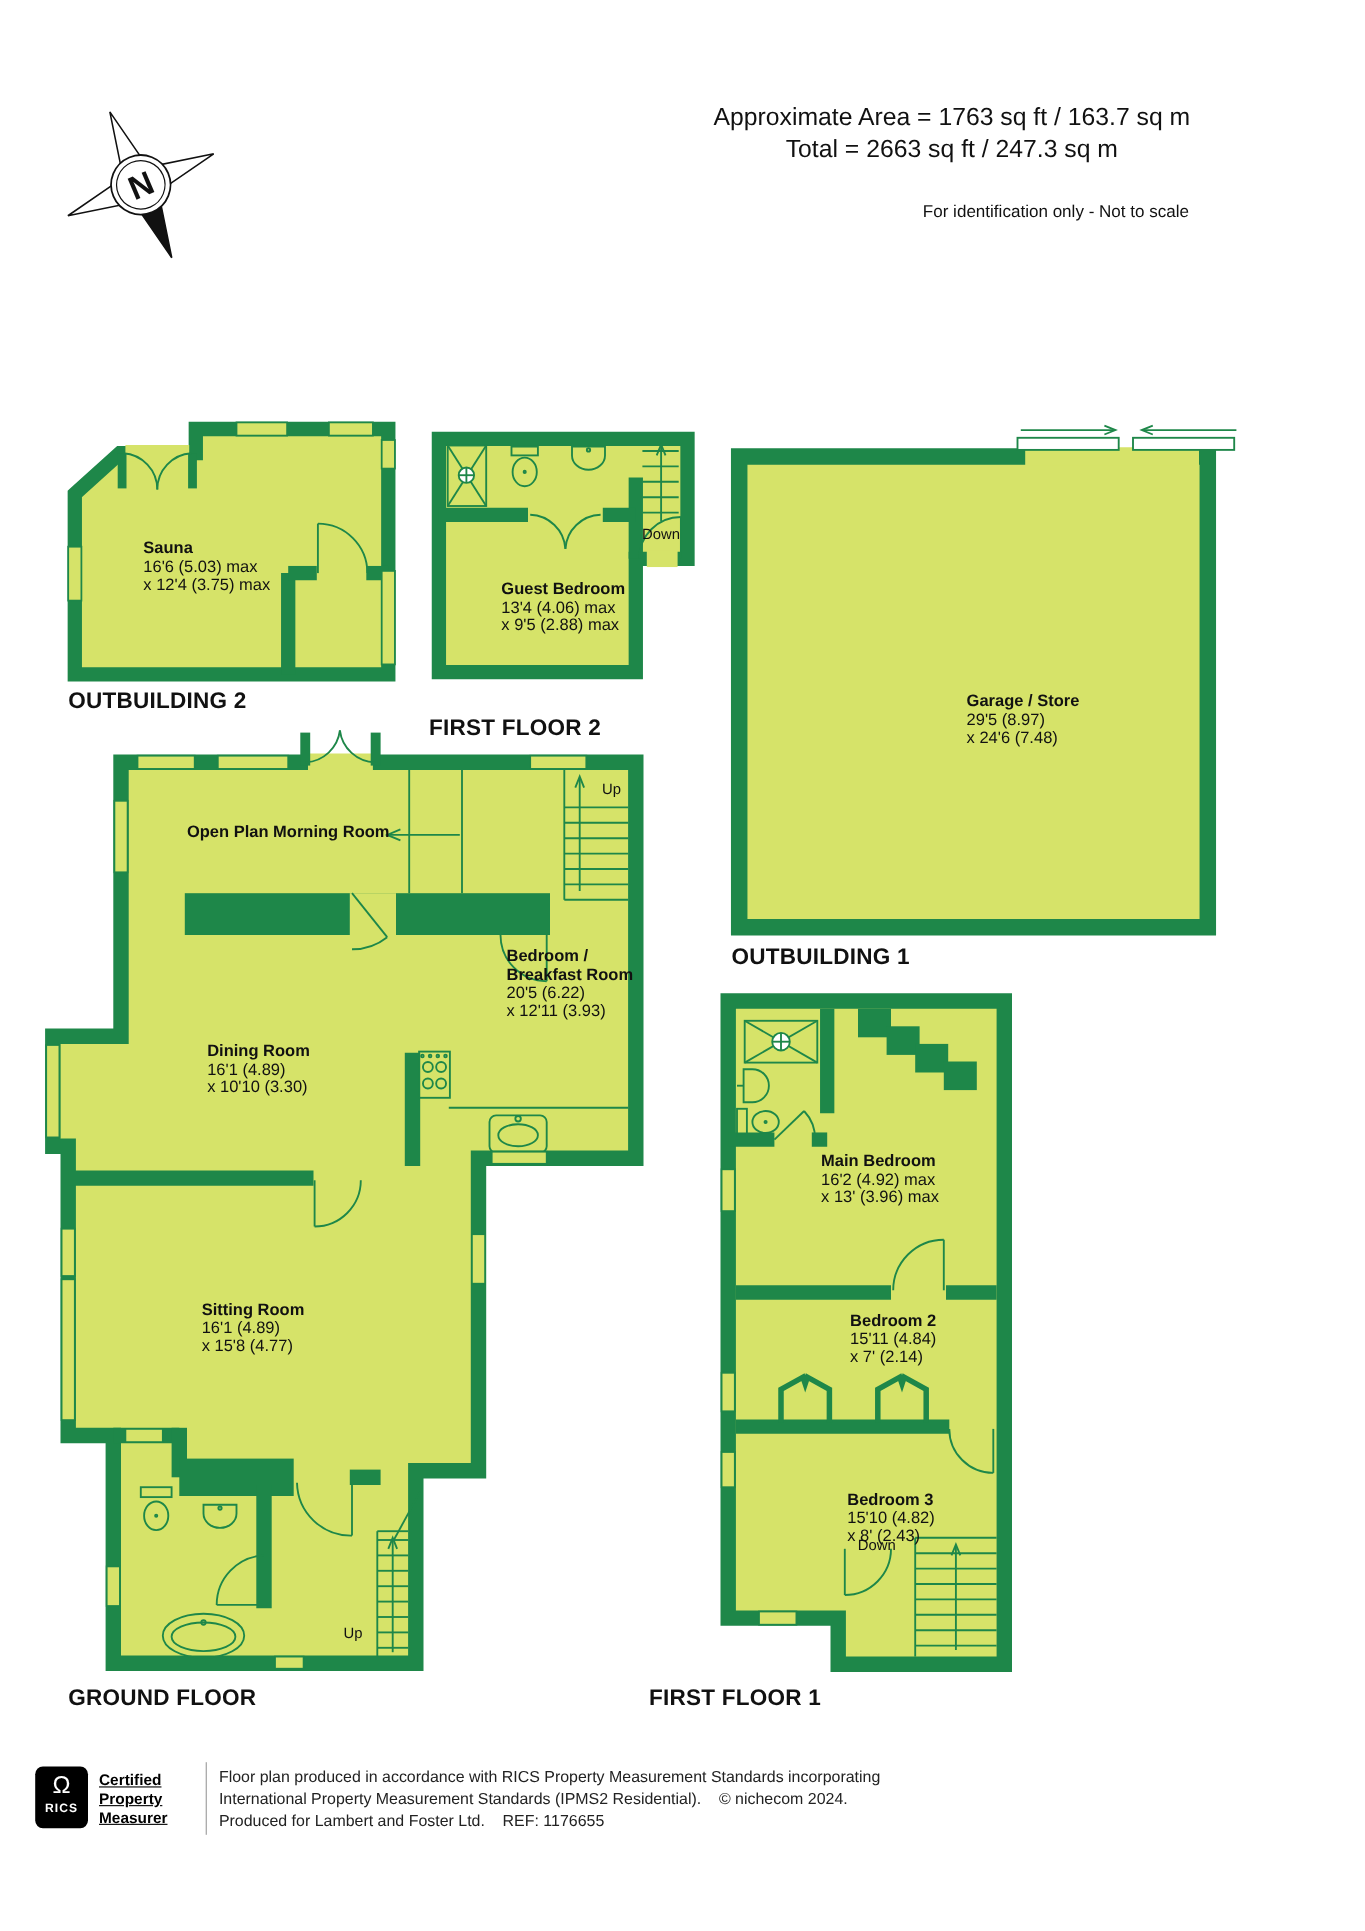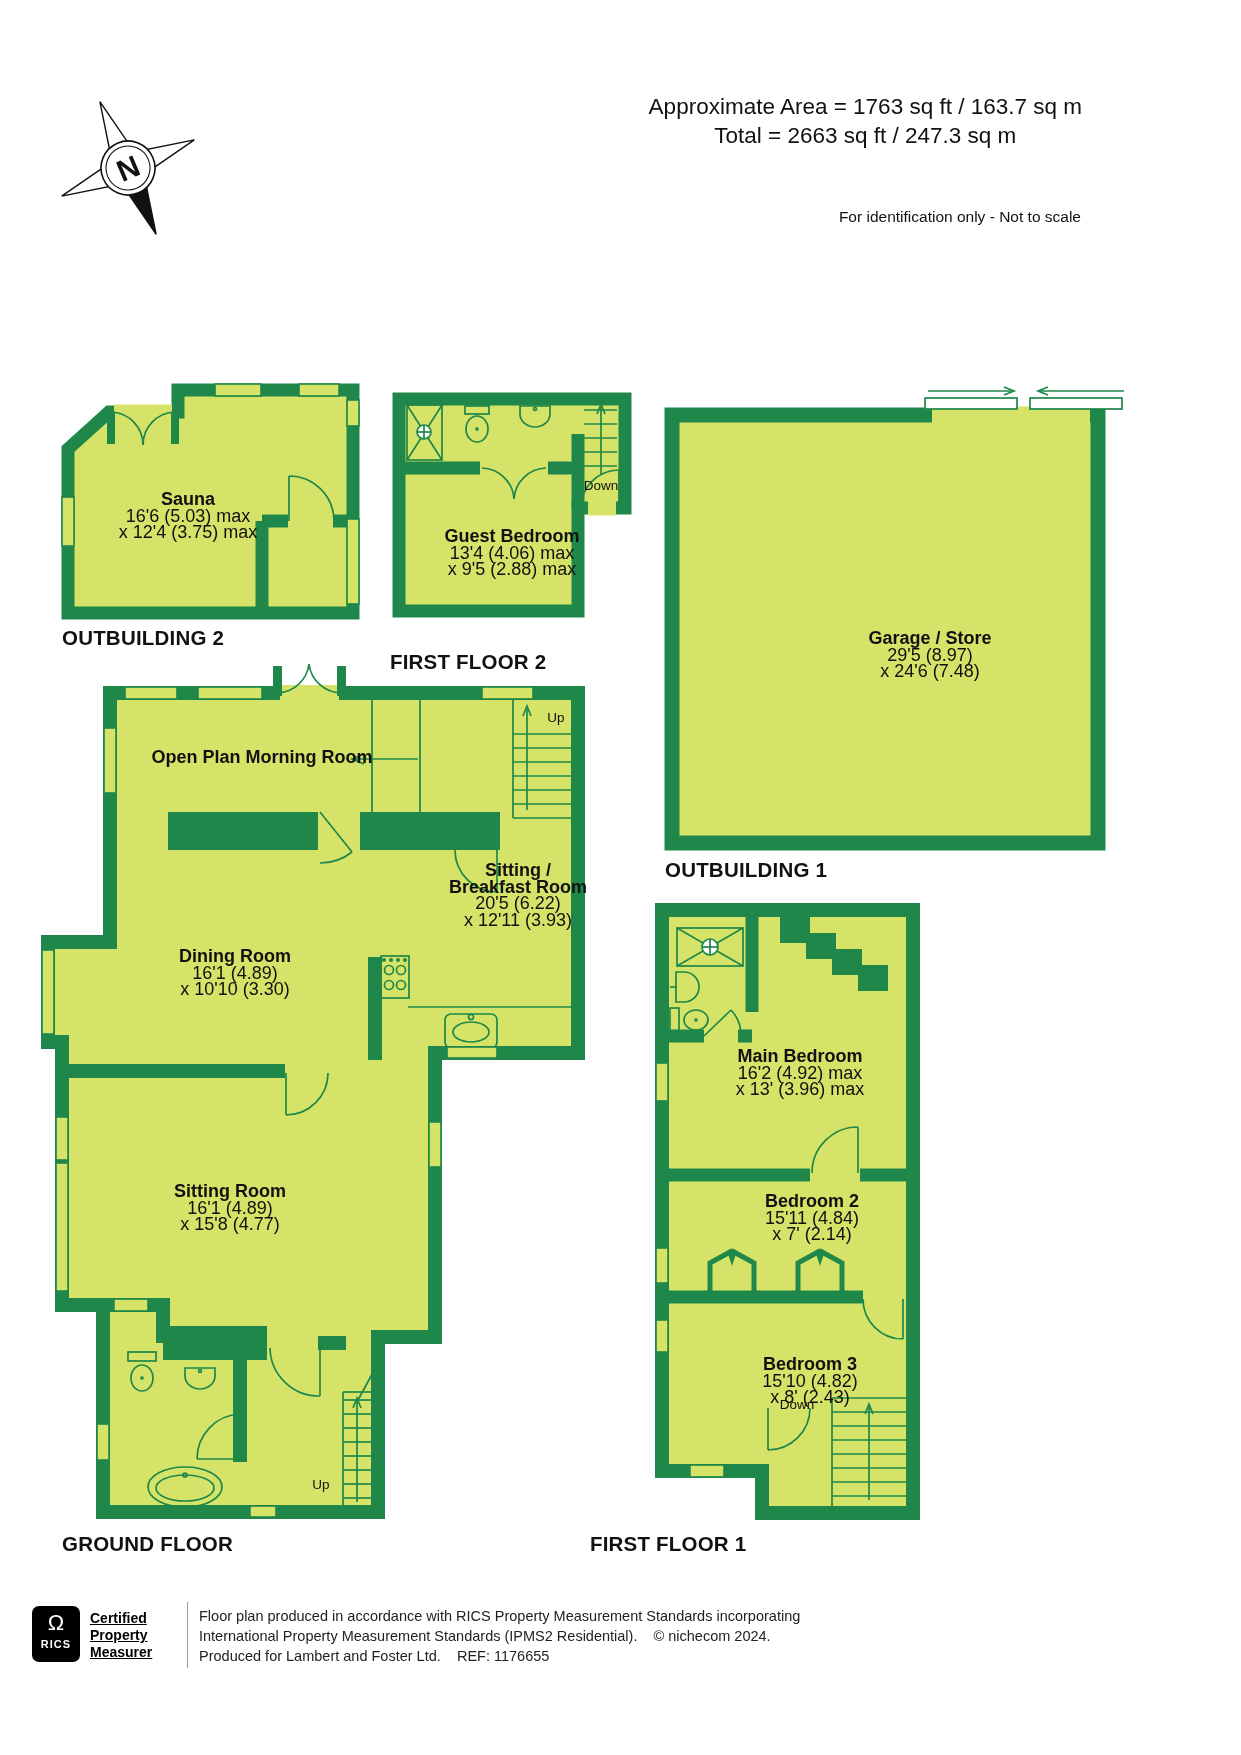--- a/index.html
+++ b/index.html
@@ -16,23 +16,23 @@
   .win{fill:var(--room);stroke:var(--wall);stroke-width:1.6;}
   .fix{fill:none;stroke:var(--wall);stroke-width:1.7;}
   .fixw{fill:#fff;stroke:var(--wall);stroke-width:1.7;}
   .tent{fill:none;stroke:var(--wall);stroke-width:5;stroke-linejoin:miter;}
   .cmp{stroke:#111;stroke-width:1.4;fill:#fff;}
   .cmpdark{fill:#111;stroke:#111;stroke-width:1.4;}
 
   
   .hdr-title{position:absolute;top:36px;right:156px;font-size:37px;font-weight:700;white-space:nowrap;}
   .hdr-stats{position:absolute;top:92px;right:159px;font-size:22.5px;line-height:29px;text-align:center;white-space:nowrap;}
-  .hdr-note{position:absolute;top:208px;right:160px;font-size:15.5px;white-space:nowrap;}
-
-  .room-label{position:absolute;transform:translateX(-50%);text-align:center;font-size:18px;line-height:16.5px;white-space:nowrap;}
+  .hdr-note{position:absolute;top:184px;right:160px;font-size:15.5px;white-space:nowrap;}
+
+  .room-label{position:absolute;transform:translateX(-50%);text-align:left;font-size:15px;line-height:16.5px;white-space:nowrap;}
   .room-label .rn{display:block;font-weight:700;}
   .room-label .rd{display:block;}
   .floor-label{position:absolute;font-size:20.5px;font-weight:700;white-space:nowrap;letter-spacing:.2px;}
   .stair-label{position:absolute;transform:translateX(-50%);font-size:13.5px;white-space:nowrap;}
 
   .footer{position:absolute;left:0;top:1598px;width:1241px;height:80px;}
   .rics-box{position:absolute;left:32px;top:8px;width:48px;height:56px;background:#000;border-radius:7px;color:#fff;text-align:center;}
   .rics-mark{display:block;font-size:22px;line-height:30px;margin-top:2px;}
   .rics-name{display:block;font-size:11px;font-weight:700;letter-spacing:1px;}
   .cert{position:absolute;left:90px;top:12px;font-size:14px;font-weight:700;line-height:17px;color:#000;text-decoration:underline;}
@@ -324,21 +324,21 @@
 </div>
 <div class="room-label" style="left:930px;top:630px">
   <span class="rn">Garage / Store</span>
   <span class="rd">29'5 (8.97)</span>
   <span class="rd">x 24'6 (7.48)</span>
 </div>
 <div class="room-label" style="left:262px;top:749px">
   <span class="rn">Open Plan Morning Room</span>
 </div>
 <div class="room-label" style="left:518px;top:862px">
-  <span class="rn">Sitting /</span>
+  <span class="rn">Bedroom /</span>
   <span class="rn">Breakfast Room</span>
   <span class="rd">20'5 (6.22)</span>
   <span class="rd">x 12'11 (3.93)</span>
 </div>
 <div class="room-label" style="left:235px;top:948px">
   <span class="rn">Dining Room</span>
   <span class="rd">16'1 (4.89)</span>
   <span class="rd">x 10'10 (3.30)</span>
 </div>
 <div class="room-label" style="left:230px;top:1183px">

